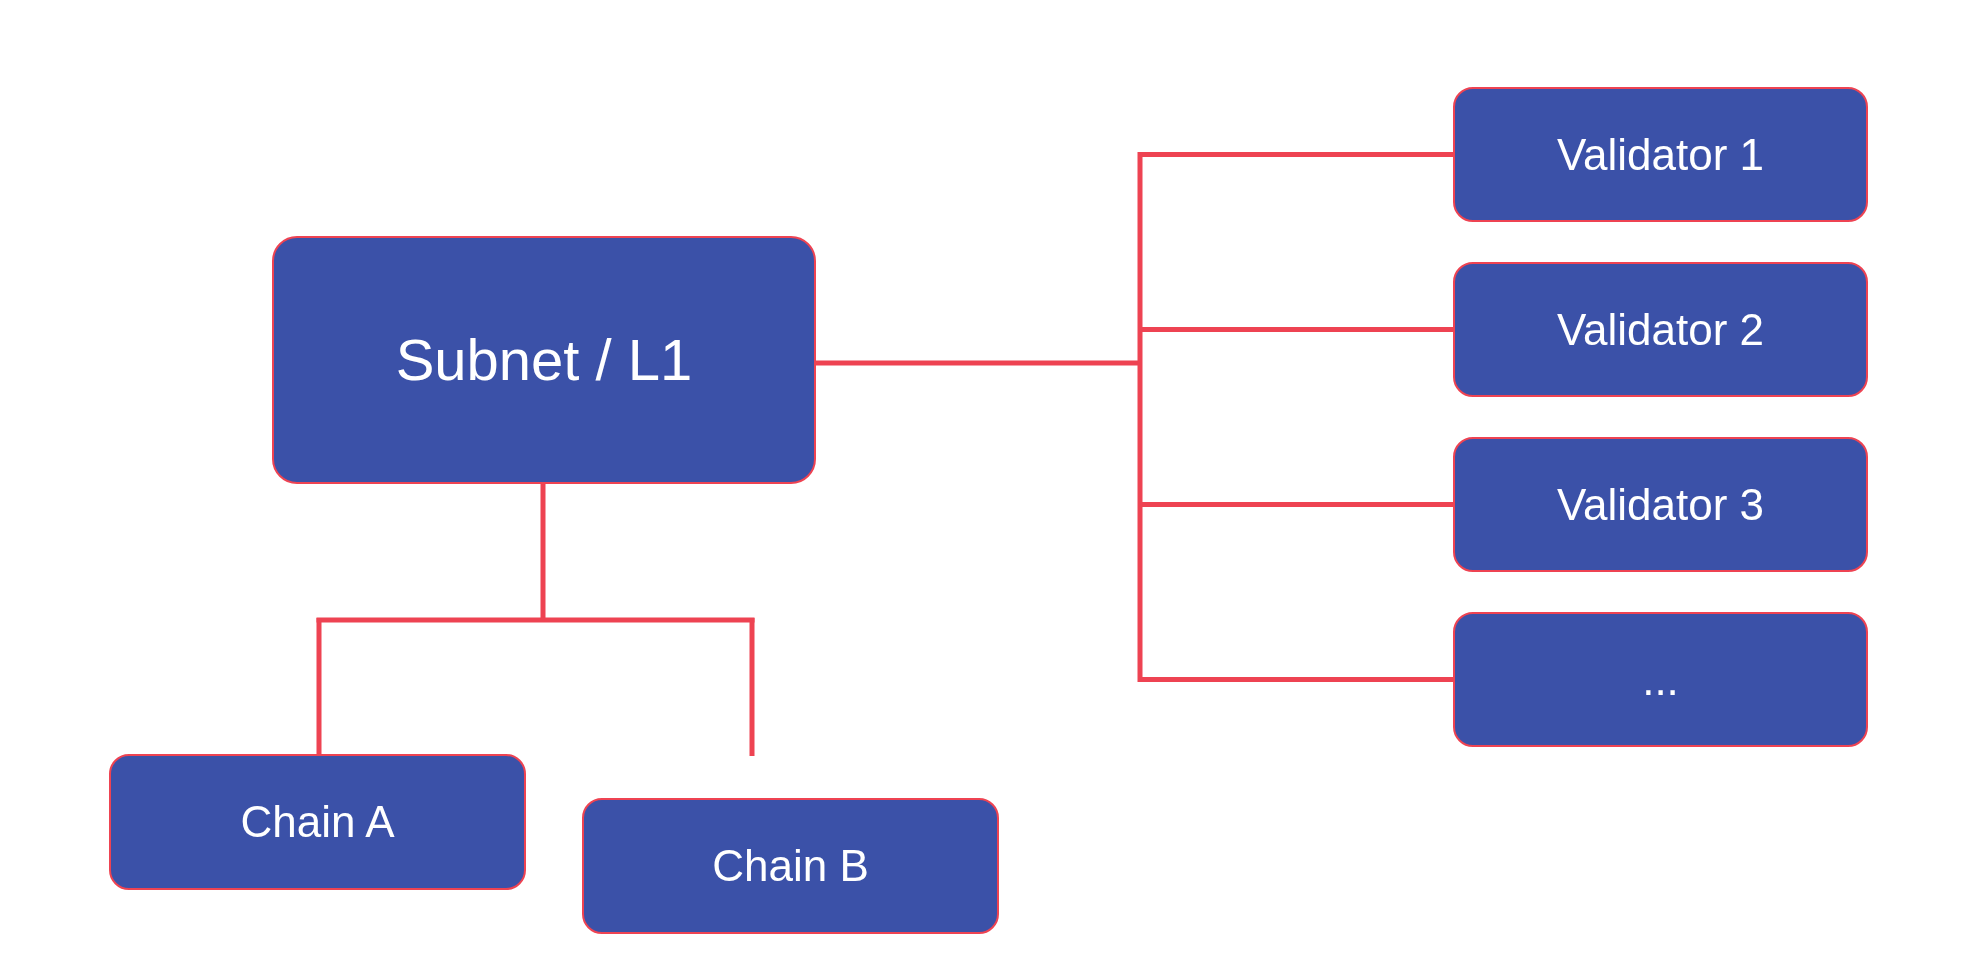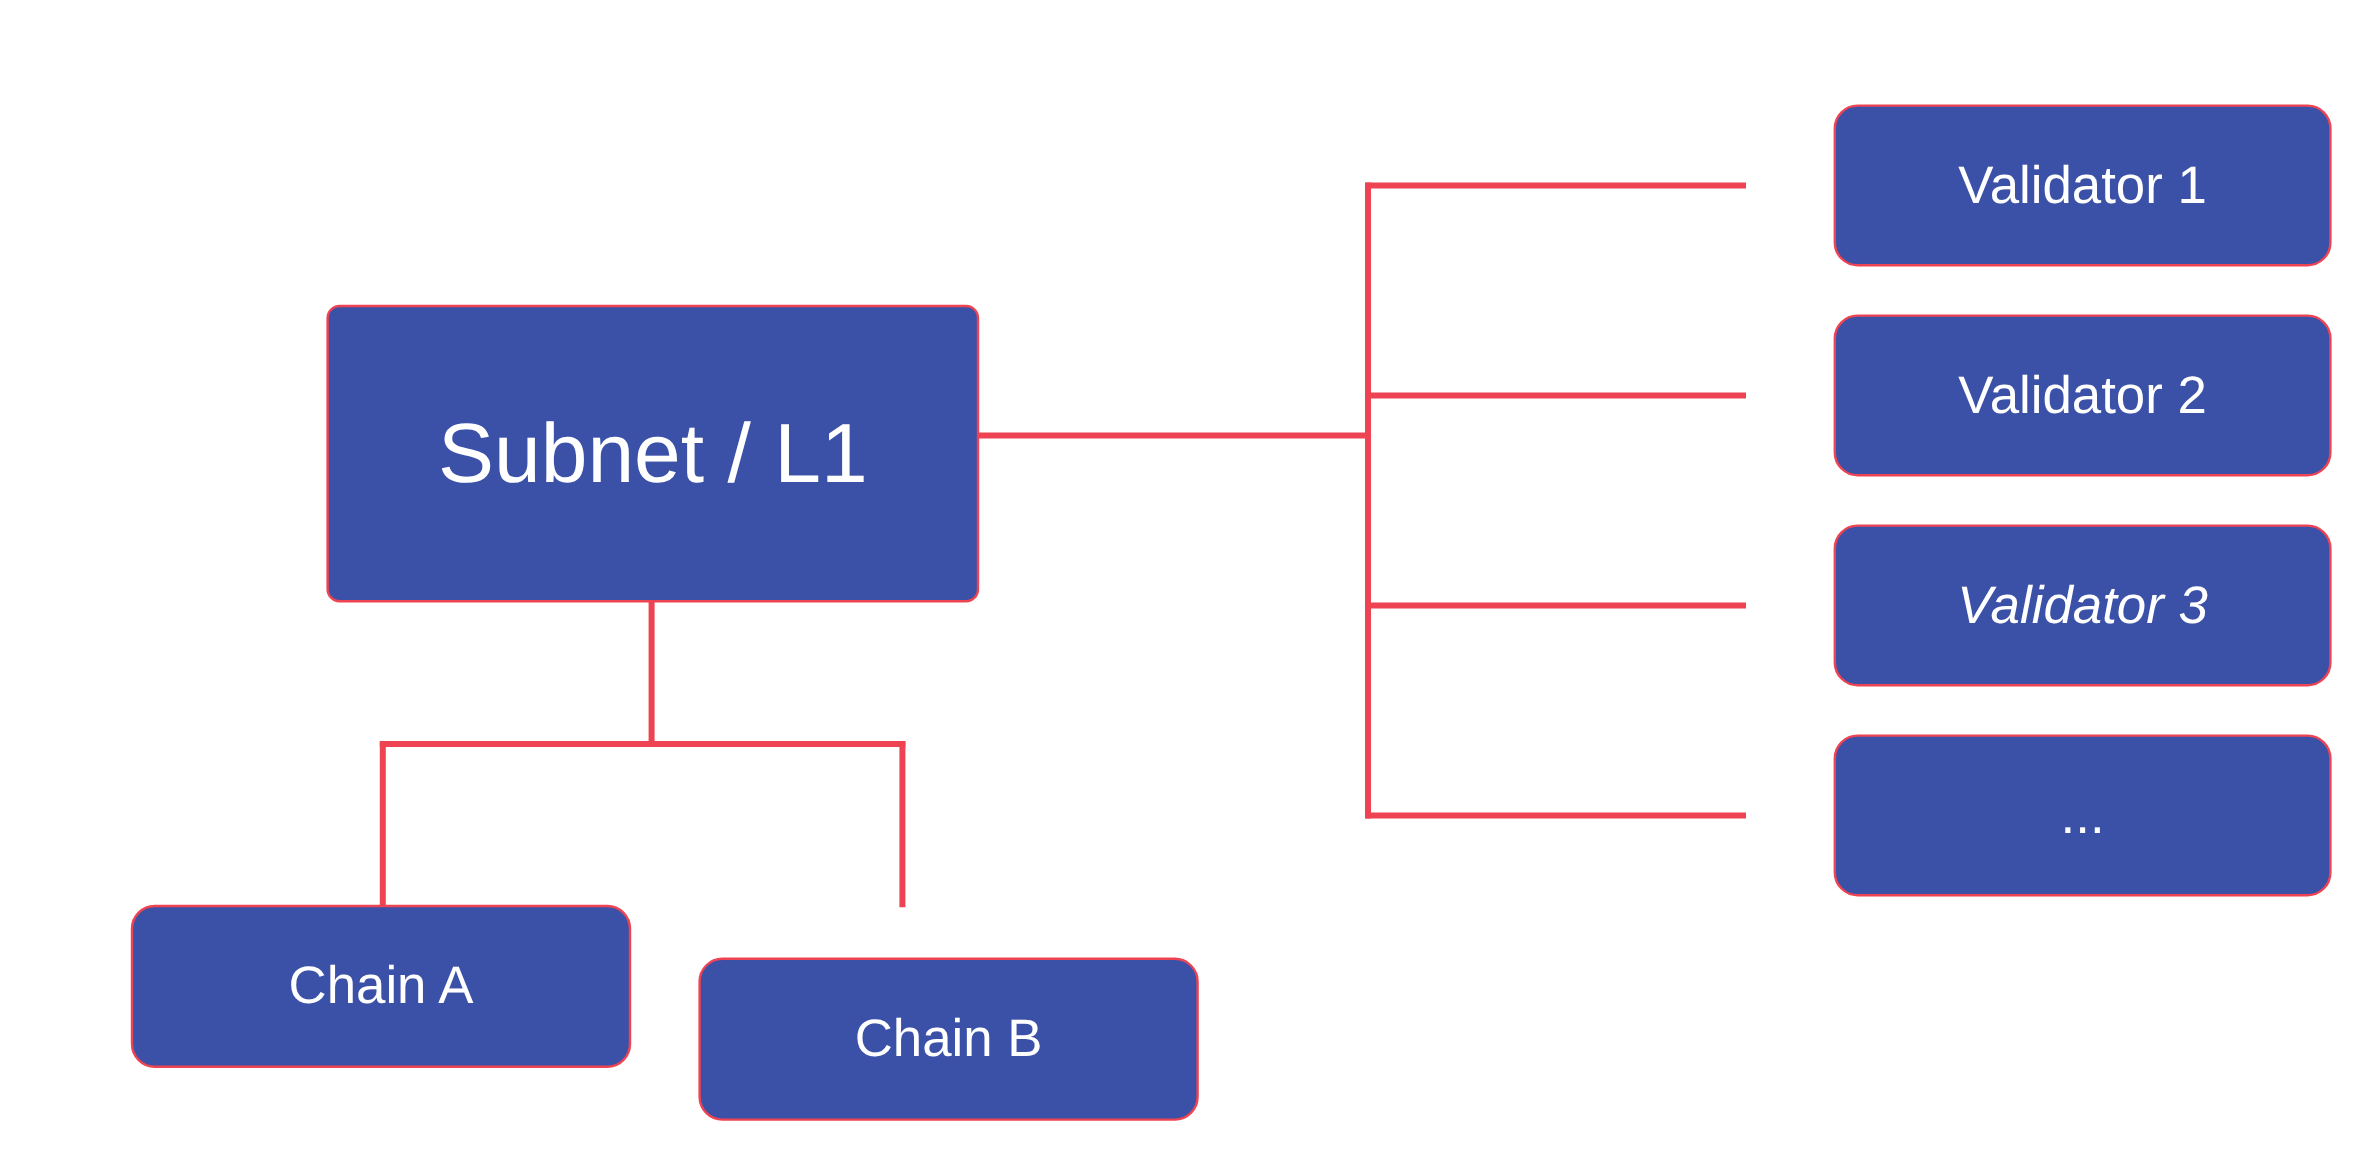--- a/index.html
+++ b/index.html
@@ -31,42 +31,42 @@
     border: 2.5px solid var(--node-border, #ee4352);
     color: var(--node-text, #ffffff);
     display: flex;
     align-items: center;
     justify-content: center;
     box-sizing: border-box;
     text-align: center;
     line-height: 1;
   }
   .node-subnet {
-    left: 272px; top: 254px;
+    left: 272px; top: 236px;
     width: 544px; height: 248px;
-    border-radius: 11px;
-    font-size: 70px;
+    border-radius: 25px;
+    font-size: 58px;
   }
   .node-chain {
     top: 754px;
     width: 417px; height: 136px;
     border-radius: 20px;
     font-size: 44px;
   }
   .node-chain-a { left: 109px; justify-content: center; }
   .node-chain-b { left: 582px; margin-top: 44px; }
   .node-validator {
-    left: 1528px;
+    left: 1453px;
     width: 415px; height: 135px;
     border-radius: 20px;
     font-size: 44px;
   }
   .node-validator-1 { top: 87px; }
   .node-validator-2 { top: 262px; }
-  .node-validator-3 { top: 437px; font-style: italic; }
+  .node-validator-3 { top: 437px; }
   .node-validator-more { top: 612px; }
 </style>
 </head>
 <body>
 
 <div class="canvas">
 
   <svg class="connectors" viewBox="0 0 1972 960" xmlns="http://www.w3.org/2000/svg">
     <line x1="814" y1="363" x2="1140" y2="363"></line>
     <line x1="1140" y1="152" x2="1140" y2="682"></line>

